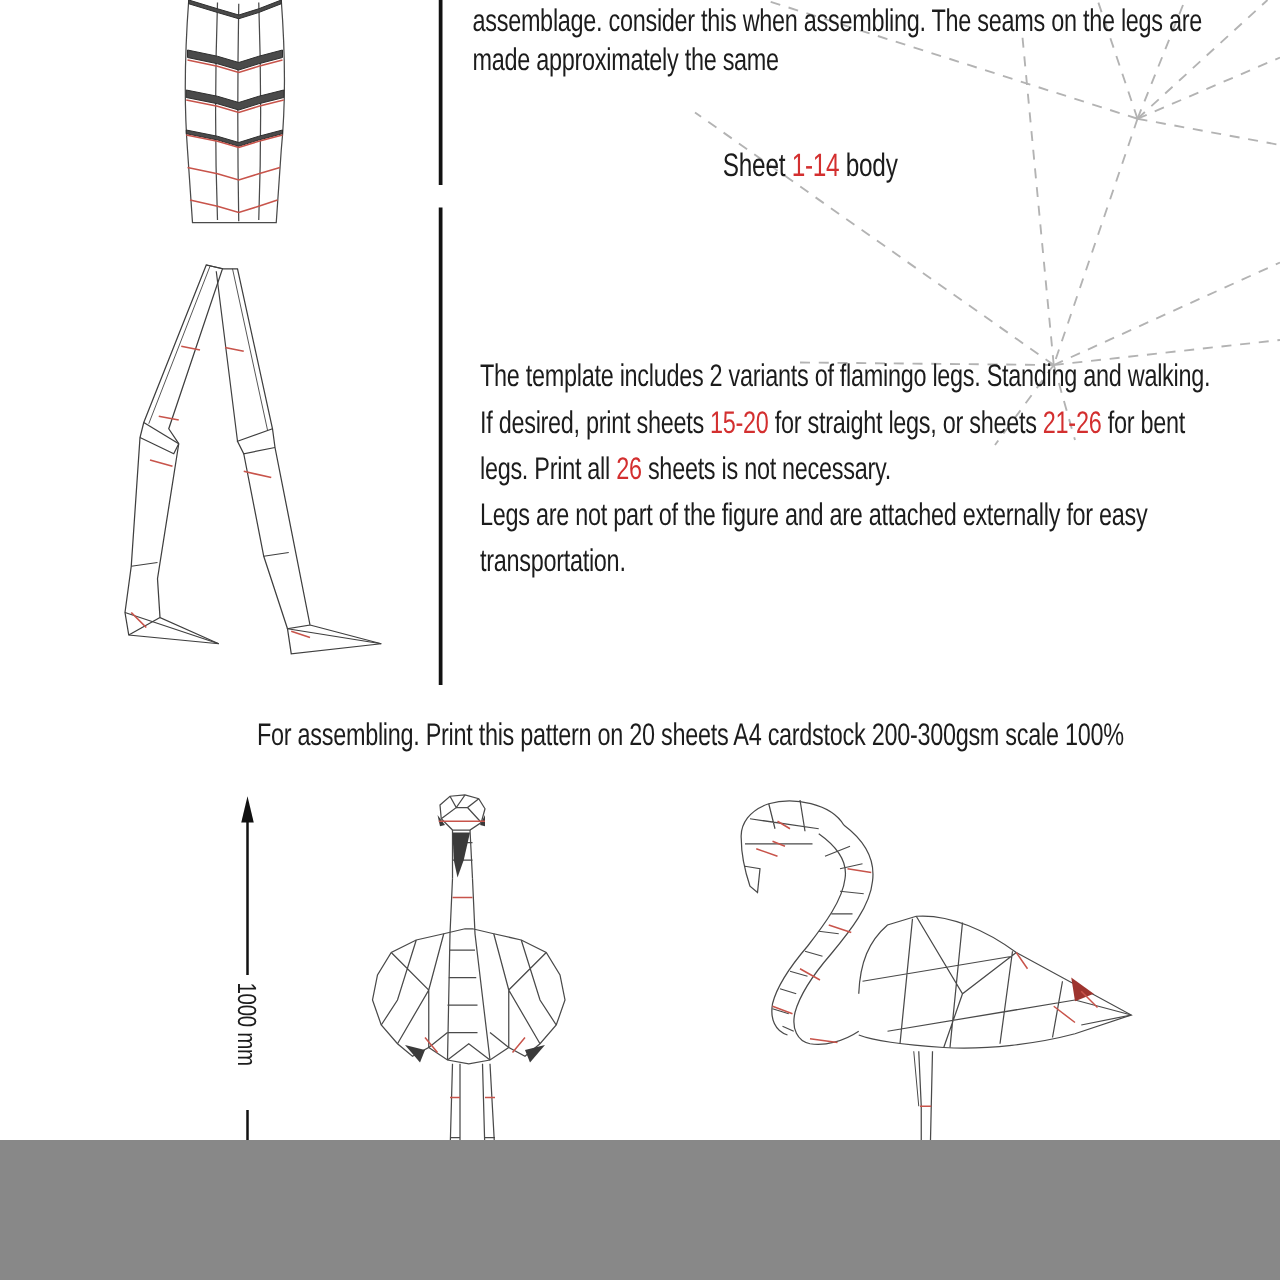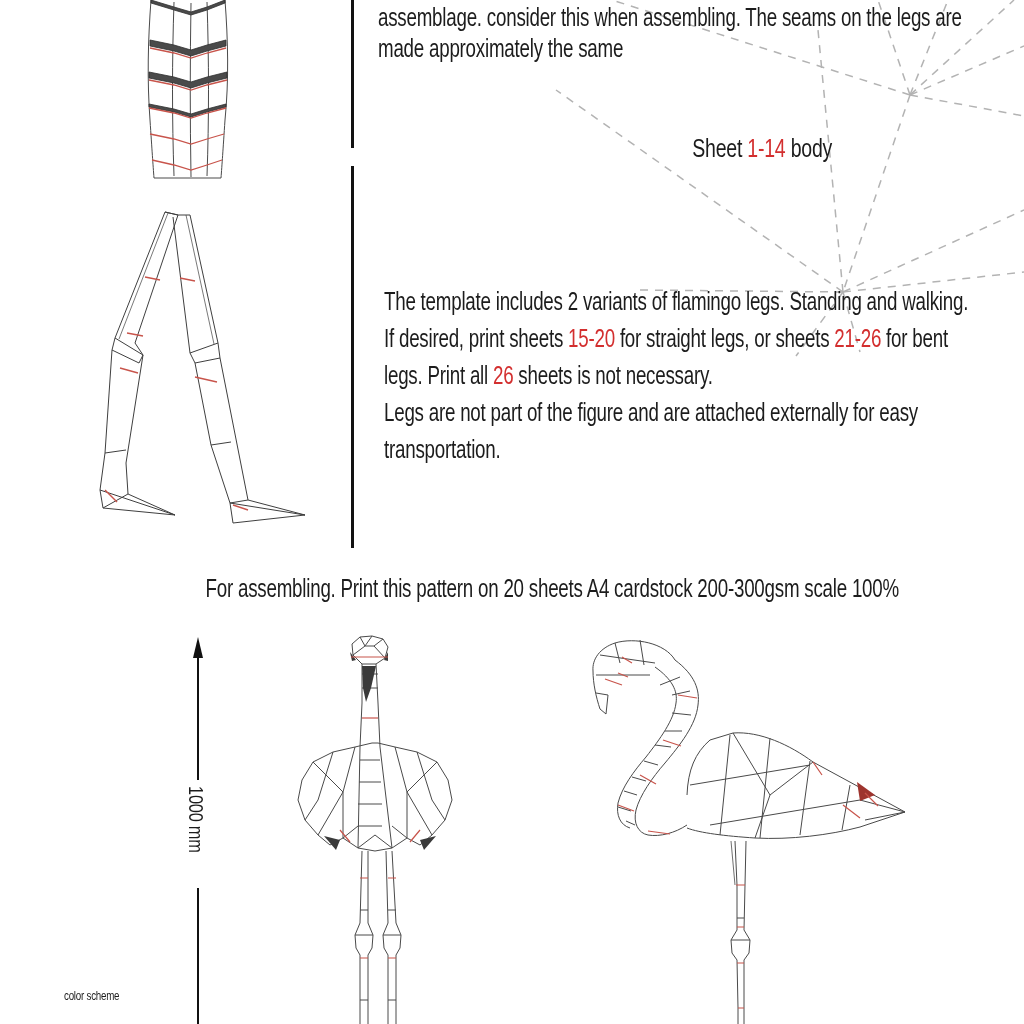--- a/index.html
+++ b/index.html
@@ -1,26 +1,26 @@
 <!DOCTYPE html>
 <html><head>
 <meta charset="utf-8">
 <style>
   html,body{margin:0;padding:0;background:#888;}
   #page{
-    position:relative;width:1024px;height:1024px;background:#ffffff;
+    position:relative;width:1024px;height:912px;background:#ffffff;
     overflow:hidden;font-family:"Liberation Sans",sans-serif;color:#1c1c1c;
   }
   .abs{position:absolute;}
   
   .cx{display:inline-block;transform:scaleX(0.75);transform-origin:0 50%;white-space:nowrap;letter-spacing:-0.3px;}
   .cxc{display:inline-block;transform:scaleX(0.75);transform-origin:50% 50%;white-space:nowrap;letter-spacing:-0.3px;}
   .body-text{font-size:25px;line-height:37px;font-weight:500;}
   .intro-text{font-size:25px;line-height:31px;font-weight:500;}
-  .sheet-list{font-size:26px;line-height:40px;font-weight:500;text-align:right;margin-top:16px;}
+  .sheet-list{font-size:26px;line-height:40px;font-weight:500;text-align:left;}
   .heading{font-size:25px;font-weight:500;text-align:center;padding-left:40px;}
   .small-label{font-size:13px;font-weight:500;}
   .red{color:#d32f2f;}
   .divider{background:#121212;width:3px;}
   svg{display:block;}
   .z0{z-index:0;} .z1{z-index:1;} .z2{z-index:2;}
   .dim-label{
     writing-mode:vertical-rl;font-size:21px;font-weight:500;letter-spacing:-0.3px;
     transform:scaleY(0.78);transform-origin:50% 0;white-space:nowrap;
   }

